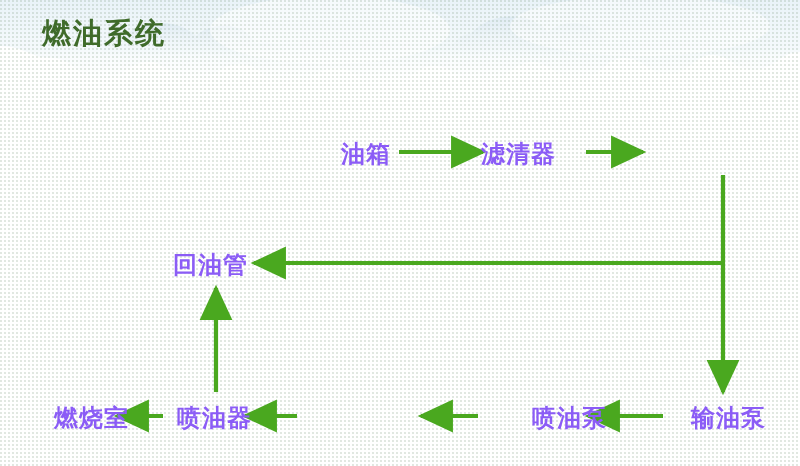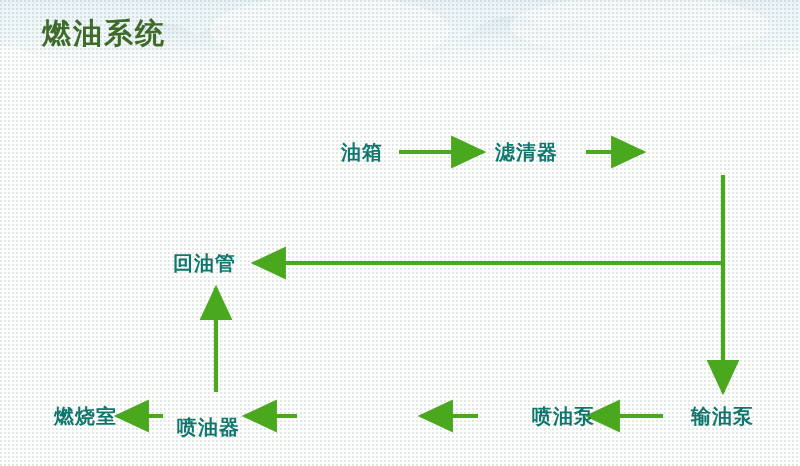--- a/index.html
+++ b/index.html
@@ -44,23 +44,23 @@
     z-index: 5;
     font-size: 29px;
     font-weight: bold;
     color: #3f6b2a;
     letter-spacing: 2px;
     white-space: nowrap;
   }
   .node {
     position: absolute;
     z-index: 5;
-    font-size: 20px;
+    font-size: 24px;
     font-weight: bold;
-    color: #0f766e;
+    color: #8b5cf6;
     white-space: nowrap;
     line-height: 1;
     letter-spacing: 1px;
   }
   #svg-arrows {
     position: absolute;
     left: 0; top: 0;
     width: 800px; height: 466px;
     z-index: 4;
   }
@@ -120,21 +120,21 @@
 
       <line x1="216" y1="392" x2="216" y2="288"></line>
 
       <line x1="723" y1="263" x2="254" y2="263"></line>
     </g>
   </svg>
 
   <div id="title">燃油系统</div>
 
   <div class="node" style="left:341px; top:142px;">油箱</div>
-  <div class="node" style="left:495px; top:142px;">滤清器</div>
+  <div class="node" style="left:481px; top:142px;">滤清器</div>
   <div class="node" style="left:173px; top:253px;">回油管</div>
   <div class="node" style="left:40px;  top:406px;margin-left:14px;">燃烧室</div>
-  <div class="node" style="left:177px; top:417px;">喷油器</div>
+  <div class="node" style="left:177px; top:406px;">喷油器</div>
   <div class="node" style="left:492px; top:406px;margin-left:40px;">喷油泵</div>
   <div class="node" style="left:691px; top:406px;">输油泵</div>
 
   <div id="dots"></div>
 </div>
 
 </body></html>

